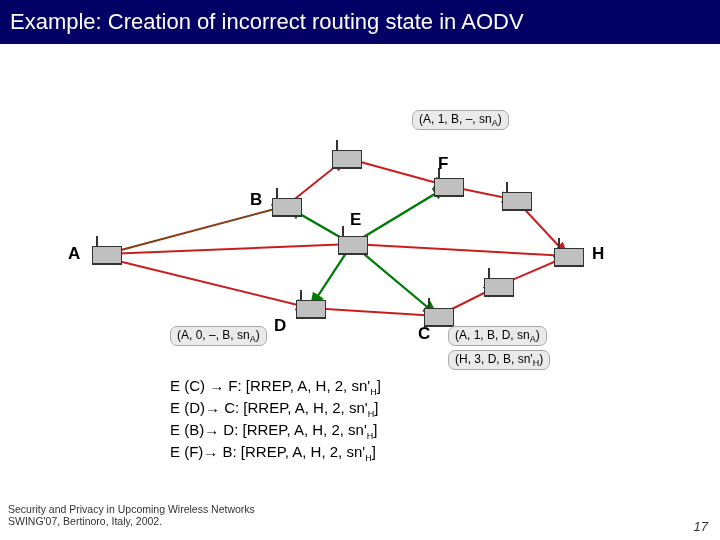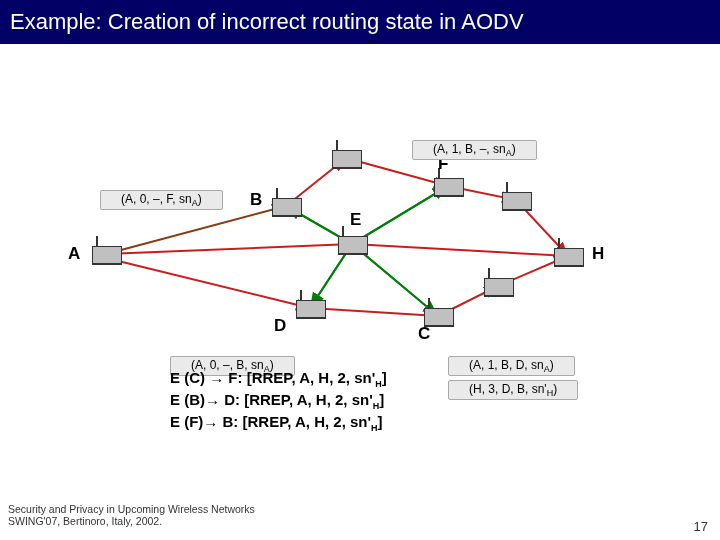--- a/index.html
+++ b/index.html
@@ -75,34 +75,32 @@
   font-size: 17px;
   font-weight: bold;
   font-family: "Comic Sans MS", cursive, sans-serif;
 }
 .fieldbox {
   position: absolute;
   background: #eaeaea;
   border: 1px solid #aaa;
   font-size: 12px;
   font-family: "Comic Sans MS", cursive, sans-serif;
-  padding: 1px 20px;
-  border-radius: 2px;
+  padding: 1px 6px;
+  border-radius: 7px;
   white-space: nowrap;
-  margin-top: 30px;
 }
 .sub { font-size: 9px; vertical-align: sub; }
 .msg-block {
   position: absolute;
   left: 170px;
-  top: 324px;
+  top: 332px;
   font-size: 15px;
   font-family: "Comic Sans MS", cursive, sans-serif;
   line-height: 1.35;
-  font-weight: bold;
 }
 .footer-left {
   position: absolute;
   left: 8px;
   bottom: 12px;
   font-size: 10.5px;
   color: #333;
   line-height: 1.2;
 }
 .footer-mid {
@@ -111,20 +109,21 @@
   bottom: 6px;
   font-size: 12px;
   color: #333;
 }
 .page-no {
   position: absolute;
   right: 12px;
   bottom: 6px;
   font-size: 13px;
   color: #333;
+  font-style: italic;
 }
 </style>
 </head>
 <body>
 
 <div class="slide">
   <div class="title-bar">
     <span class="title-text">Example: Creation of incorrect routing state in AODV</span>
   </div>
 
@@ -218,28 +217,28 @@
       </div>
 
     <div class="nlabel" style="left:68px;top:200px">A</div>
     <div class="nlabel" style="left:250px;top:146px">B</div>
     <div class="nlabel" style="left:350px;top:166px">E</div>
     <div class="nlabel" style="left:438px;top:110px">F</div>
     <div class="nlabel" style="left:592px;top:200px">H</div>
     <div class="nlabel" style="left:274px;top:272px">D</div>
     <div class="nlabel" style="left:418px;top:280px">C</div>
 
-    <div class="fieldbox" style="left:100px;top:116px">(A, 0, –, F, sn<span class="sub">A</span>)</div>
     <div class="fieldbox" style="left:412px;top:66px">(A, 1, B, –, sn<span class="sub">A</span>)</div>
     <div class="fieldbox" style="left:170px;top:282px">(A, 0, –, B, sn<span class="sub">A</span>)</div>
     <div class="fieldbox" style="left:448px;top:282px">(A, 1, B, D, sn<span class="sub">A</span>)</div>
     <div class="fieldbox" style="left:448px;top:306px">(H, 3, D, B, sn'<span class="sub">H</span>)</div>
 
     <div class="msg-block">
       <div>E (C) → F: [RREP, A, H, 2, sn'<span class="sub">H</span>]</div>
+      <div>E (D)→ C: [RREP, A, H, 2, sn'<span class="sub">H</span>]</div>
       <div>E (B)→ D: [RREP, A, H, 2, sn'<span class="sub">H</span>]</div>
       <div>E (F)→ B: [RREP, A, H, 2, sn'<span class="sub">H</span>]</div>
     </div>
   </div>
 
   <div class="footer-left">
     <span>Security and Privacy in Upcoming Wireless Networks</span><br>
     <span>SWING'07, Bertinoro, Italy, 2002.</span>
   </div>
   <div class="page-no">17</div>

